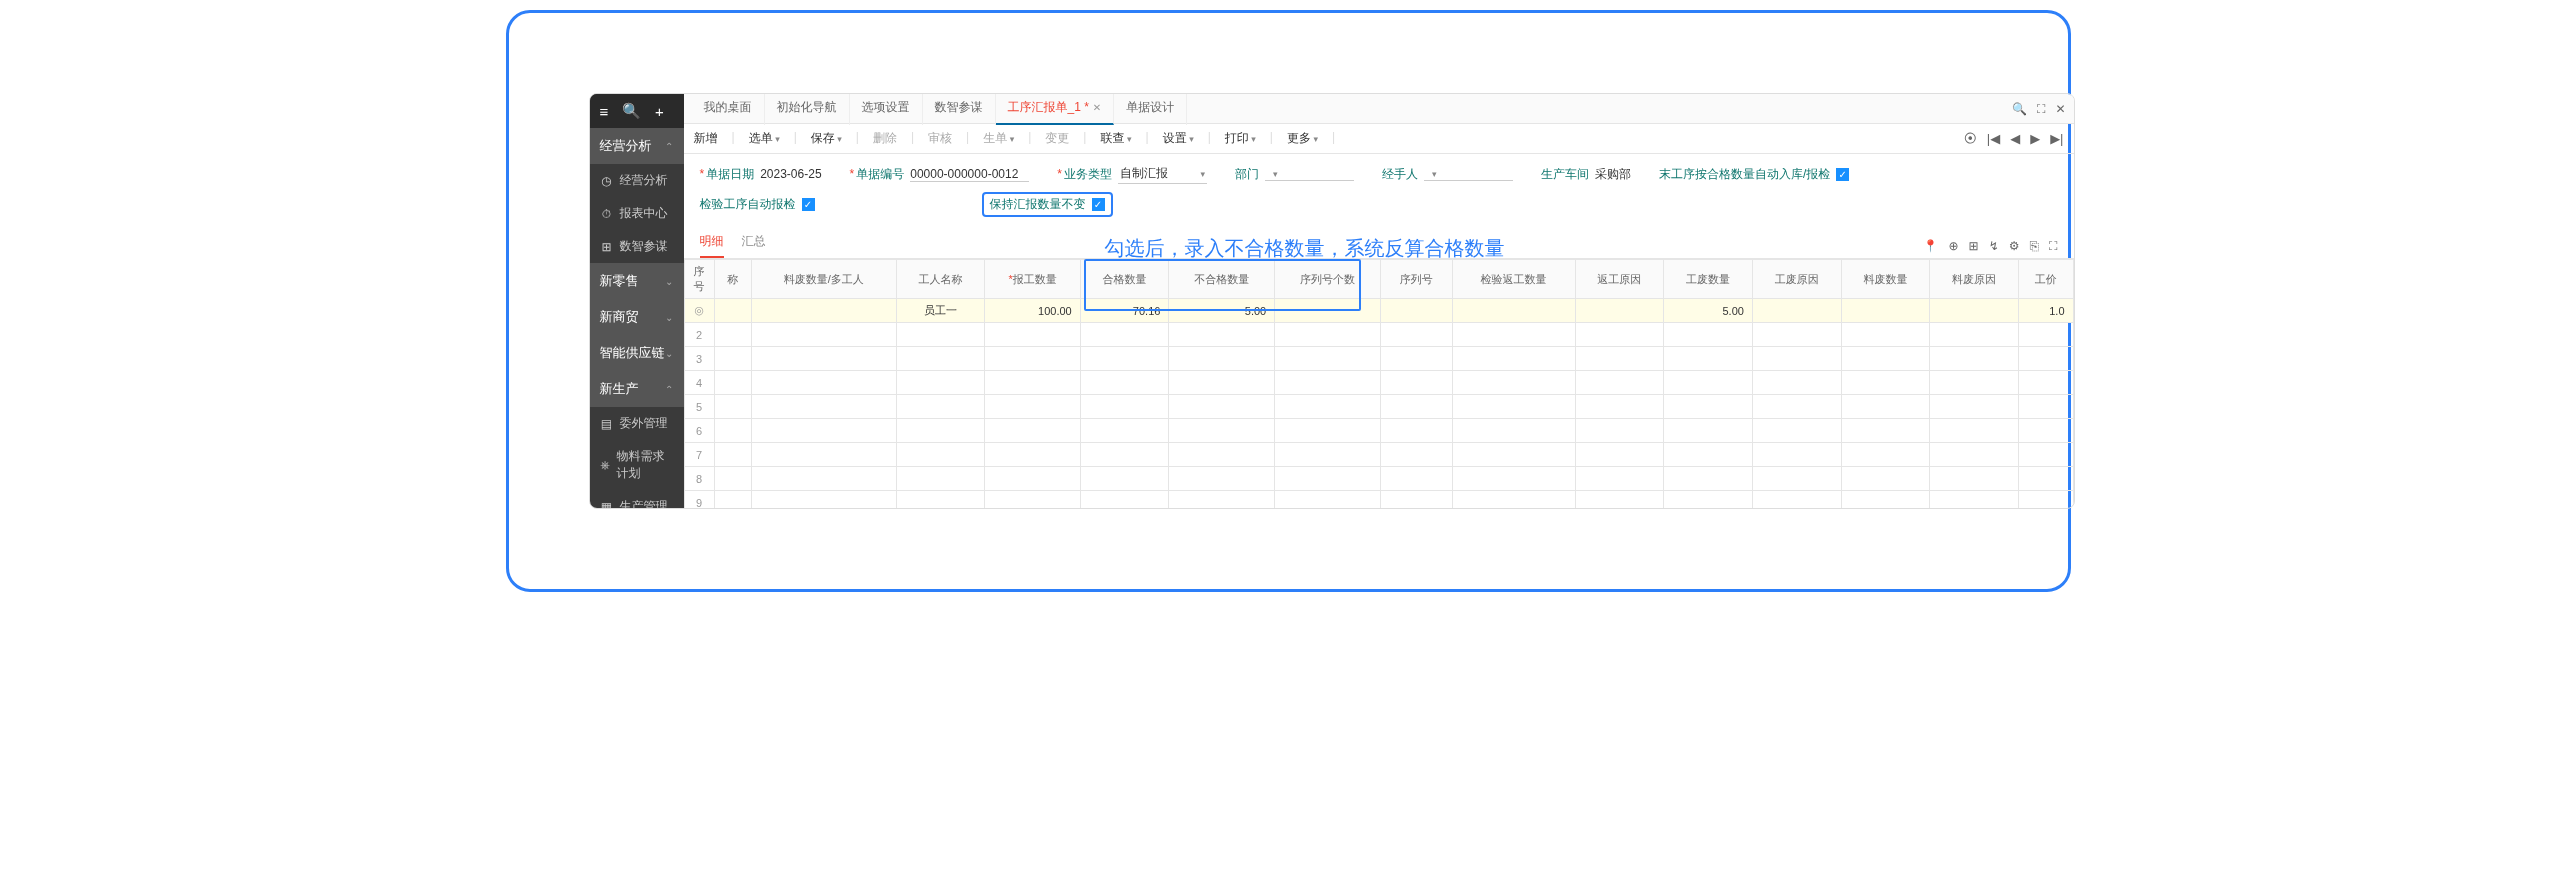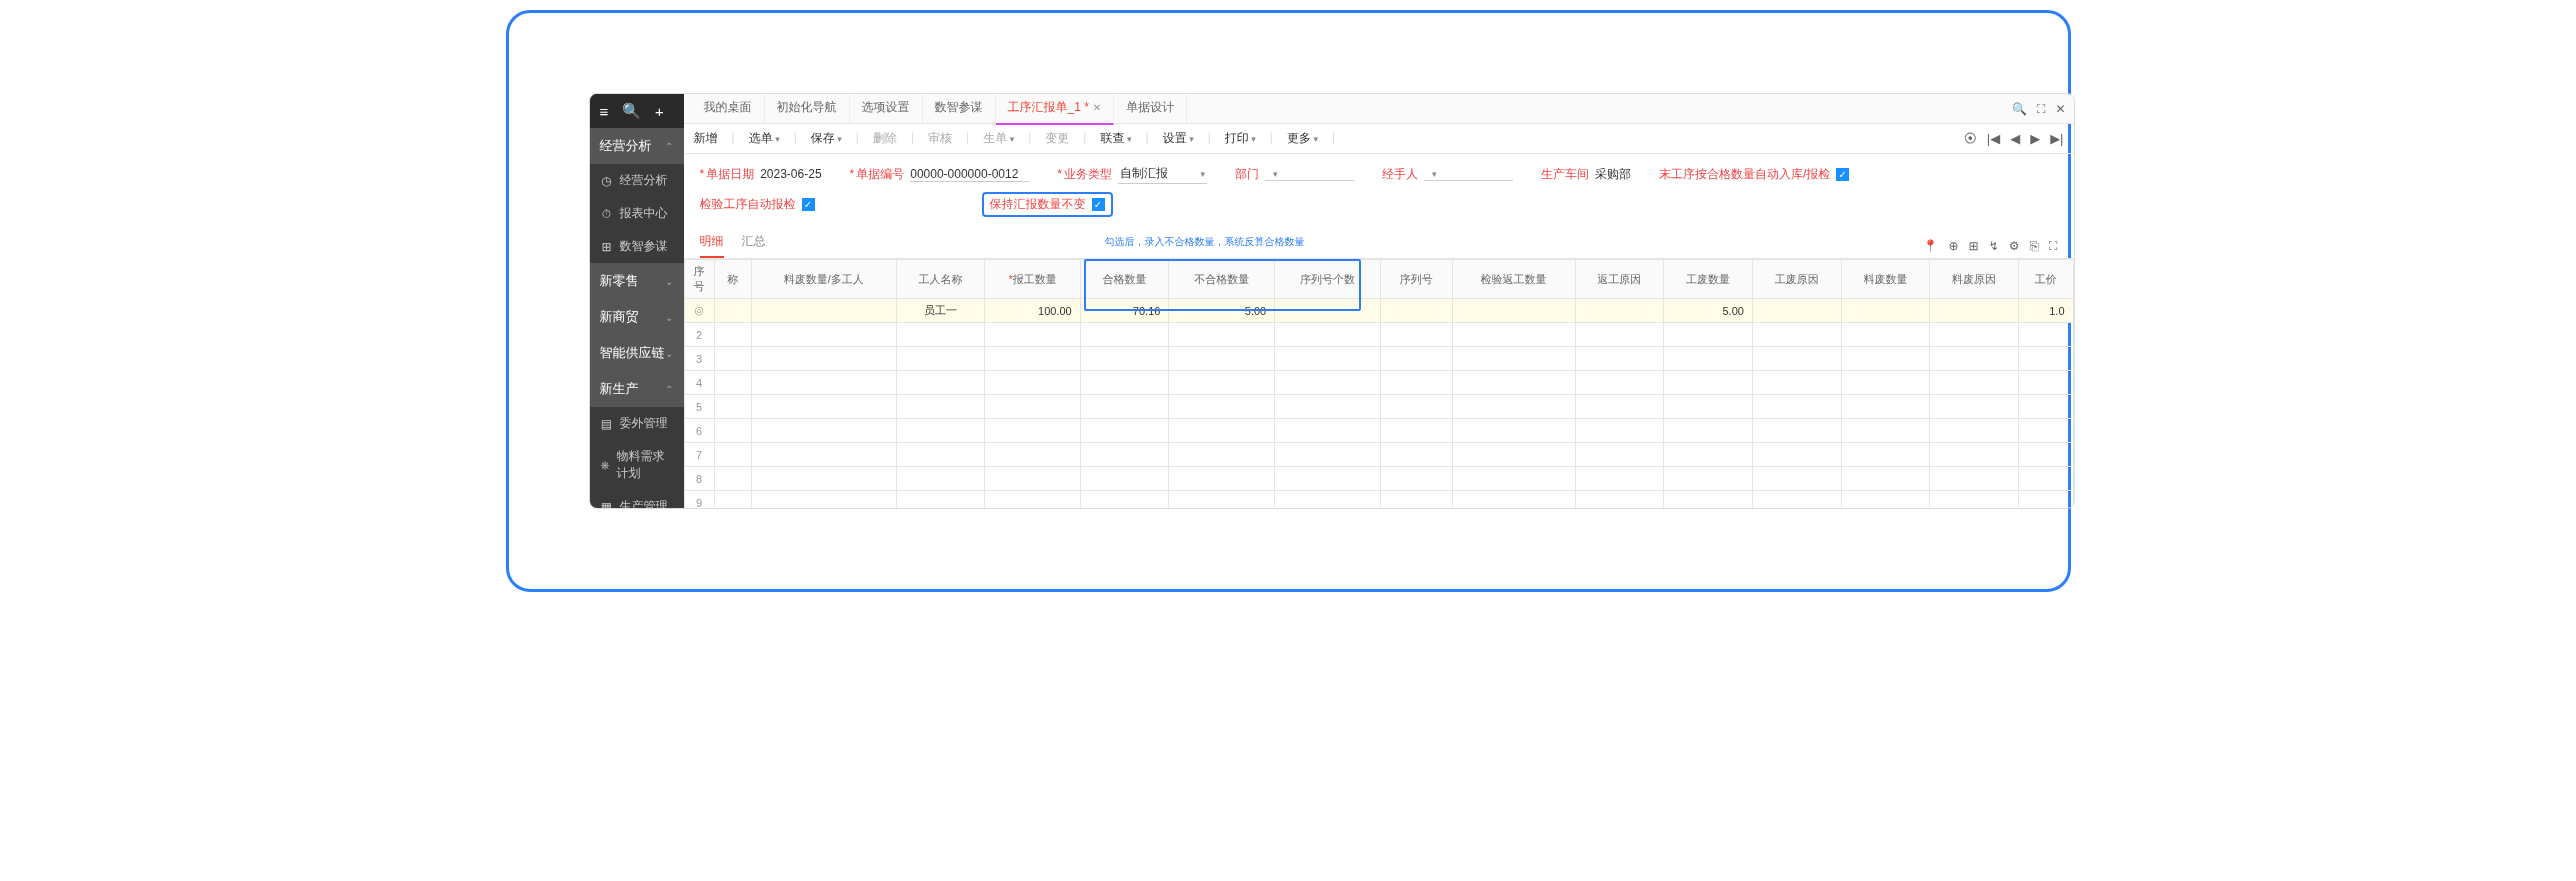--- a/index.html
+++ b/index.html
@@ -14,47 +14,47 @@
 .sidebar-item { padding: 8px 10px; display: flex; align-items: center; gap: 6px; cursor: pointer; font-size: 12px; }
 .sidebar-icon { width: 14px; height: 14px; display: inline-flex; align-items: center; justify-content: center; }
 .chev { font-size: 10px; color: #aaa; }
 
 
 .main { flex: 1; display: flex; flex-direction: column; overflow: hidden; }
 
 
 .tabs { display: flex; align-items: center; border-bottom: 1px solid #e5e5e5; padding: 0 8px; height: 30px; background: #fafafa; }
 .tab { padding: 0 12px; line-height: 30px; color: #666; cursor: pointer; border-right: 1px solid #eee; }
-.tab.active { color: #e43; border-bottom: 2px solid #d946ef; }
+.tab.active { color: #e43; border-bottom: 2px solid #0369a1; }
 .tab .close-x { margin-left: 4px; color: #999; font-size: 10px; }
 .tabs-right { margin-left: auto; display: flex; gap: 10px; color: #666; }
 .tabs-right span { cursor: pointer; }
 
 
 .toolbar { display: flex; align-items: center; gap: 29px; padding: 6px 10px; border-bottom: 1px solid #e5e5e5; }
 .toolbar .btn { color: #333; cursor: pointer; }
 .toolbar .btn.disabled { color: #aaa; }
 .toolbar .drop::after { content: " ▾"; font-size: 9px; color: #888; }
 .toolbar-right { margin-left: auto; display: flex; gap: 10px; color: #666; }
 .toolbar-right span { cursor: pointer; font-size: 13px; }
 
 
 .form-area { padding: 6px 16px; }
 .form-row { display: flex; gap: 28px; align-items: center; padding: 4px 0; flex-wrap: wrap; }
 .field { display: flex; align-items: center; gap: 6px; }
-.field label { color: #ef4444; }
+.field label { color: #0f766e; }
 .req::before { content: "*"; color: #e43; margin-right: 2px; }
 .field .val { color: #333; }
 .field .sel { border-bottom: 1px solid #ccc; min-width: 89px; padding: 1px 2px; display: inline-flex; justify-content: space-between; align-items: center; }
 .field .sel::after { content: "▾"; font-size: 9px; color: #888; margin-left: 6px; }
 .checkbox { width: 13px; height: 13px; border: 1px solid #1890ff; background: #1890ff; display: inline-flex; align-items: center; justify-content: center; color: #fff; font-size: 10px; }
 .highlight-box { border: 2px solid #2d7ff9; border-radius: 4px; padding: 2px 6px; }
 
 
-.annotation { color: #2d7ff9; font-size: 10px; position: absolute; left: 515px; top: 141px; font-weight: 500; }
+.annotation { color: #2d7ff9; font-size: 20px; position: absolute; left: 515px; top: 141px; font-weight: 500; }
 
 
 .subtabs { display: flex; gap: 18px; padding: 6px 16px 0; border-bottom: 1px solid #e5e5e5; align-items: center; }
 .subtab { padding-bottom: 6px; cursor: pointer; color: #888; }
 .subtab.active { color: #e43; border-bottom: 2px solid #e43; }
 .subtabs-right { margin-left: auto; display: flex; gap: 10px; color: #666; }
 .subtabs-right span { cursor: pointer; }
 
 
 .table-wrap { flex: 1; overflow: auto; position: relative; }

